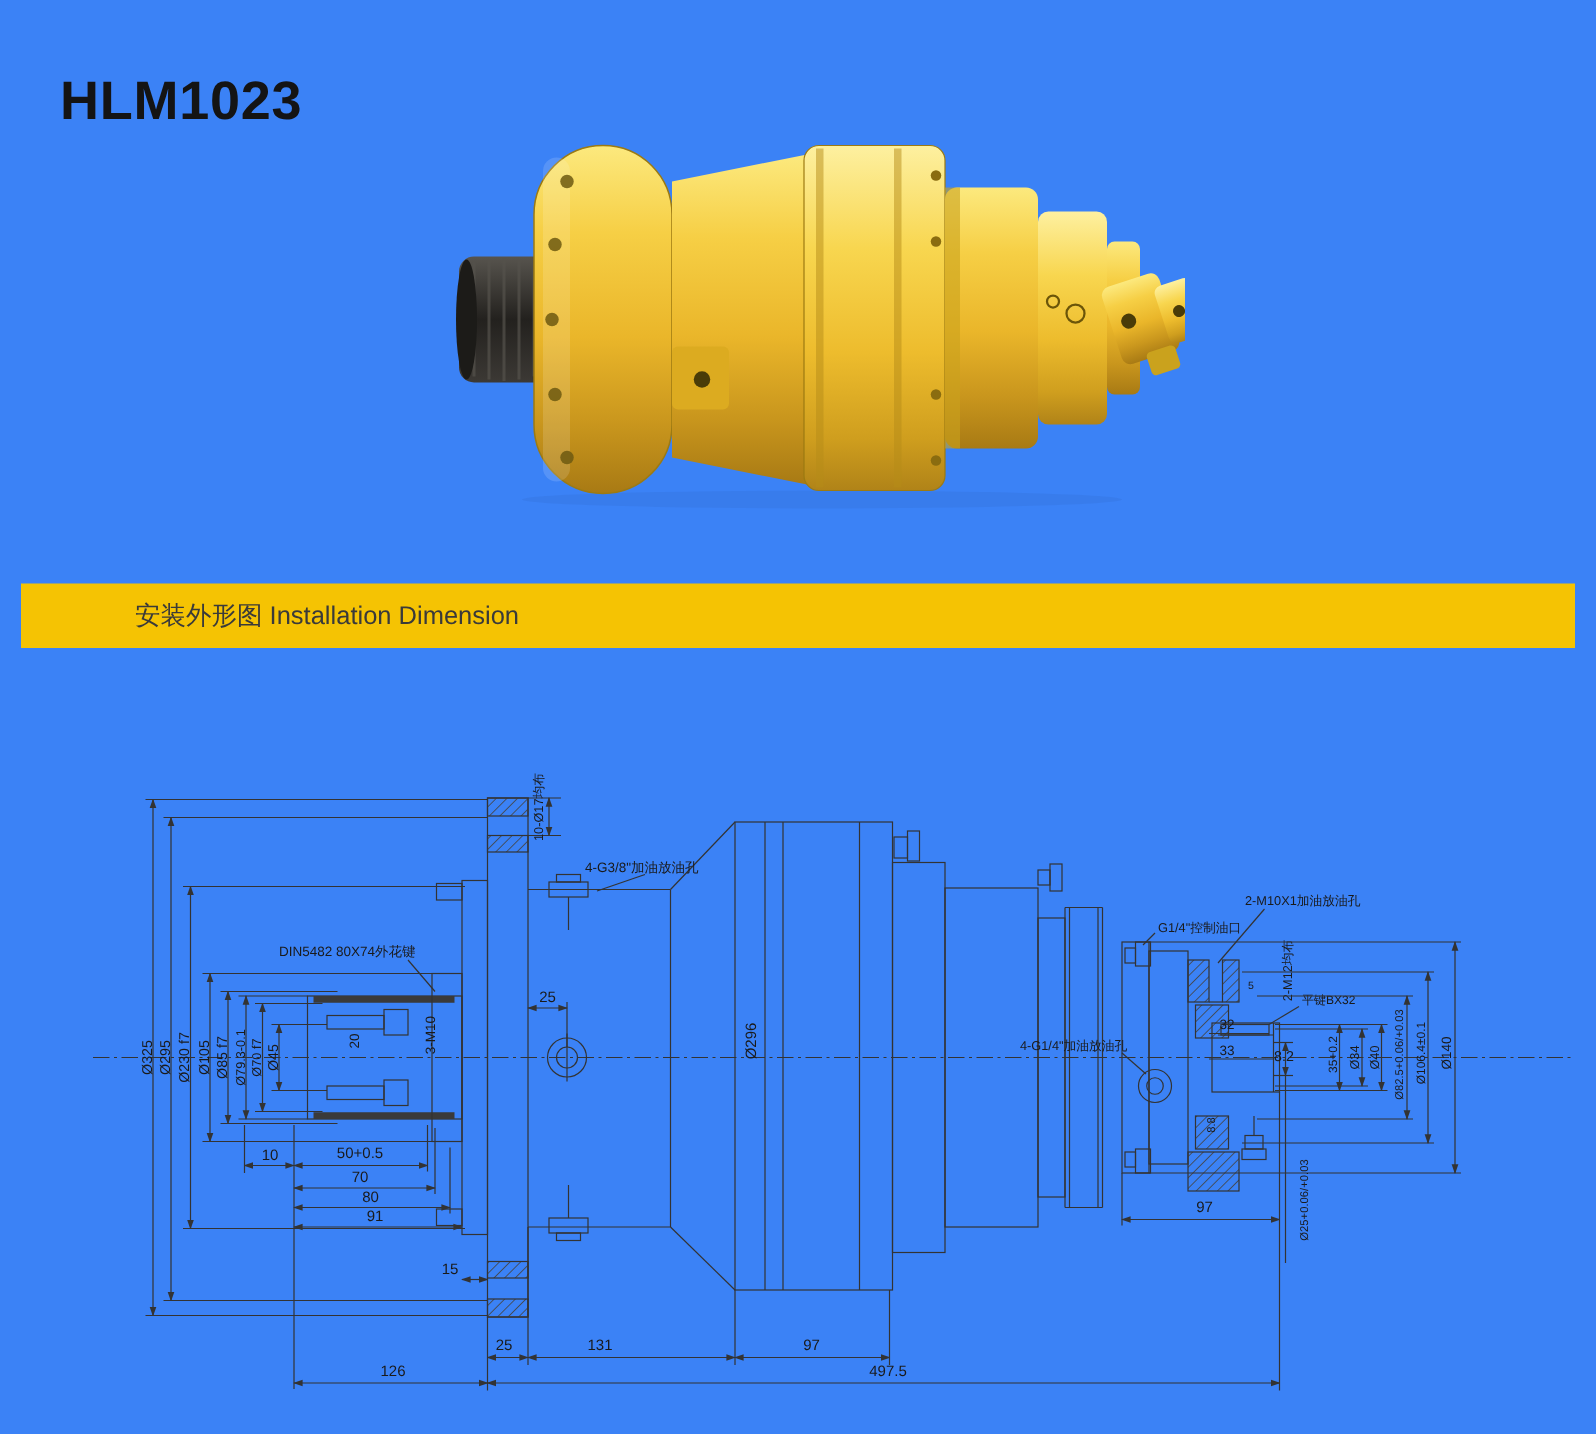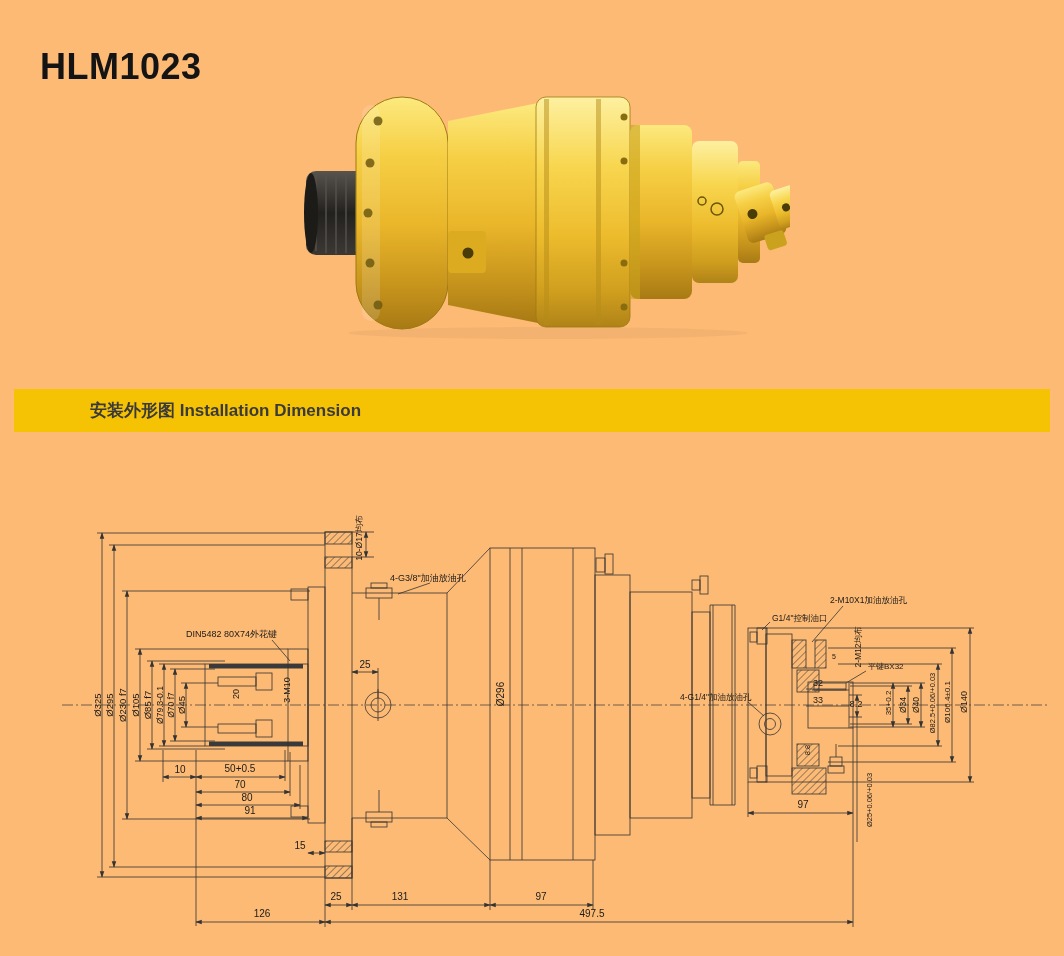--- a/index.html
+++ b/index.html
@@ -1,23 +1,23 @@
 <!DOCTYPE html>
 <html><head>
 <meta charset="utf-8">
 <style>
   html,body{margin:0;padding:0;background:#fff;}
-  .page{position:relative;width:1064px;height:956px;background:#fdba74;overflow:hidden;
+  .page{position:relative;width:1064px;height:956px;background:#3b82f6;overflow:hidden;
         font-family:"Liberation Sans",sans-serif;}
   .title{position:absolute;left:40px;top:46px;margin:0;font-size:36px;font-weight:600;
          color:#141414;letter-spacing:.5px;}
   .photo{position:absolute;left:298px;top:83px;}
   .banner{position:absolute;left:14px;top:389px;width:1036px;height:43px;background:#F5C303;}
   .banner span{display:inline-block;margin-left:76px;line-height:43px;font-size:17px;
-               font-weight:700;color:#3a3a3a;}
+               font-weight:400;color:#3a3a3a;}
   .drawing{position:absolute;left:0;top:470px;}
   .drawing text{fill:#1a1a1a;stroke:none;font-family:"Liberation Sans",sans-serif;}
   .ln{stroke:#333;stroke-width:.8;fill:none;}
   .cl{stroke:#333;stroke-width:.7;fill:none;stroke-dasharray:11 3 2 3;}
   .hb{fill:url(#hat);stroke:#333;stroke-width:.8;}
   .dk{fill:#3a3a3a;stroke:none;}
 </style>
 </head>
 <body>
 <div class="page">

